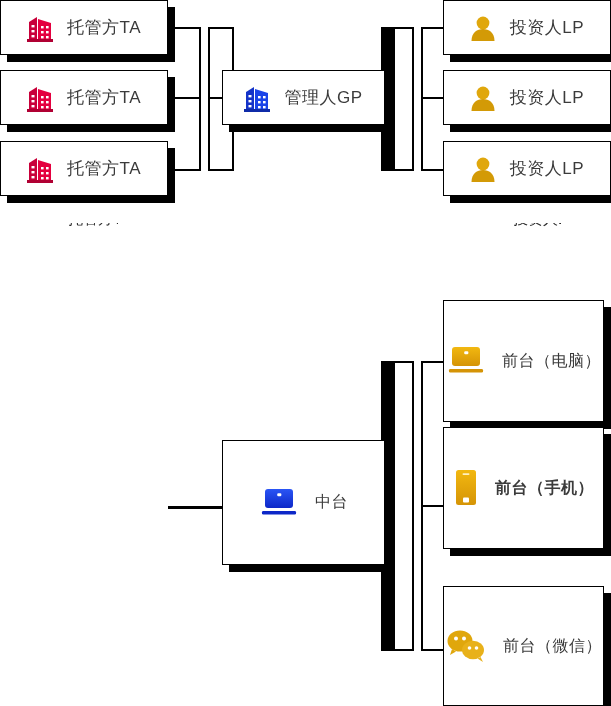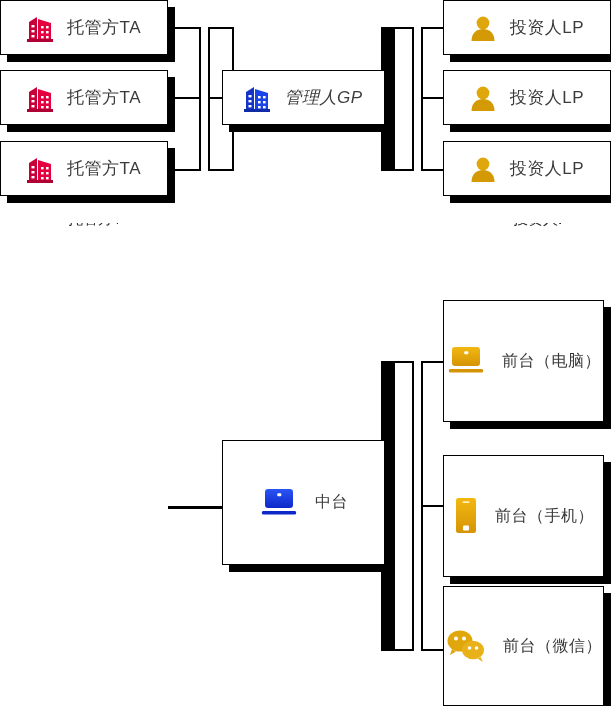--- a/index.html
+++ b/index.html
@@ -171,21 +171,21 @@
           <rect x="14" y="17" width="2.6" height="2.4"></rect>
           <rect x="19" y="17" width="2.6" height="2.4"></rect>
           <rect x="14" y="22" width="2.6" height="2.4"></rect>
           <rect x="19" y="22" width="2.6" height="2.4"></rect>
         </g>
       </svg>
     </span>
     <span class="node-label">托管方TA</span>
   </div>
 
-  <div class="node row" style="left:222px; top:70px; width:163px; height:55px;font-style:italic;">
+  <div class="node row" style="left:222px; top:70px; width:163px; height:55px;">
     <span class="icon">
       <svg width="26" height="28" viewBox="0 0 26 28" aria-hidden="true">
         <polygon points="2,8 10,3 10,26 2,26" fill="#1433C8"></polygon>
         <polygon points="11,5 24,9 24,26 11,26" fill="#1A43E8"></polygon>
         <rect x="0" y="25" width="26" height="3" fill="#0F2BA8"></rect>
         <g fill="#ffffff">
           <rect x="4.5" y="11" width="3" height="2.4"></rect>
           <rect x="4.5" y="16" width="3" height="2.4"></rect>
           <rect x="4.5" y="21" width="3" height="2.4"></rect>
           <rect x="14" y="12" width="2.6" height="2.4"></rect>
@@ -281,21 +281,21 @@
           </linearGradient>
         </defs>
         <rect x="6" y="3" width="28" height="19" rx="3" fill="url(#lapGold)"></rect>
         <rect x="18.2" y="7.2" width="4.2" height="3" rx="1.2" fill="#ffffff"></rect>
         <rect x="3" y="25" width="34" height="3.4" rx="1.2" fill="#D59406"></rect>
       </svg>
     </span>
     <span class="node-label big">前台（电脑）</span>
   </div>
 
-  <div class="node col" style="left:443px; top:455px; width:161px; height:122px;">
+  <div class="node col" style="left:443px; top:427px; width:161px; height:122px;font-weight:bold;">
     <span class="icon">
       <svg width="26" height="38" viewBox="0 0 26 38" aria-hidden="true">
         <defs>
           <linearGradient id="phGold" x1="0" y1="0" x2="0" y2="1">
             <stop offset="0%" stop-color="#F2B810"></stop>
             <stop offset="100%" stop-color="#D59406"></stop>
           </linearGradient>
         </defs>
         <rect x="3" y="1" width="20" height="35" rx="2.5" fill="url(#phGold)"></rect>
         <rect x="9.5" y="4.2" width="7" height="1.8" rx="0.9" fill="#FFF0C0"></rect>

